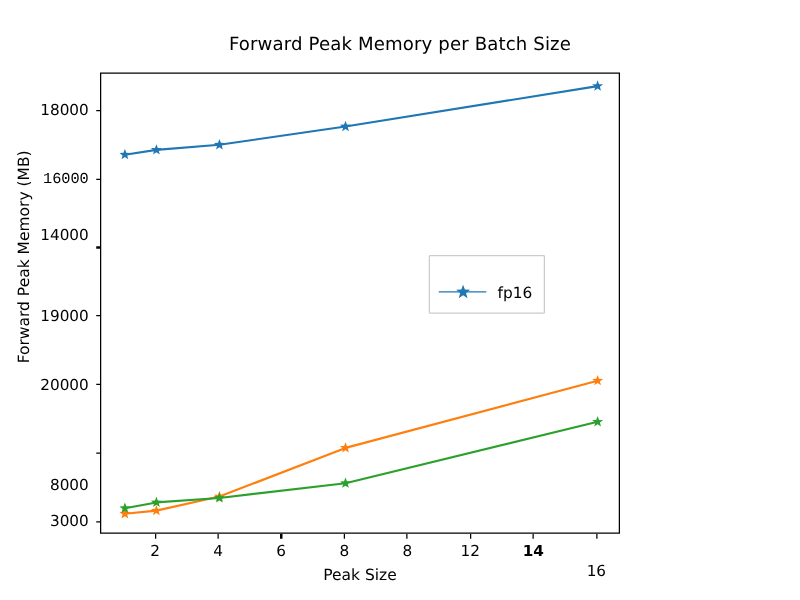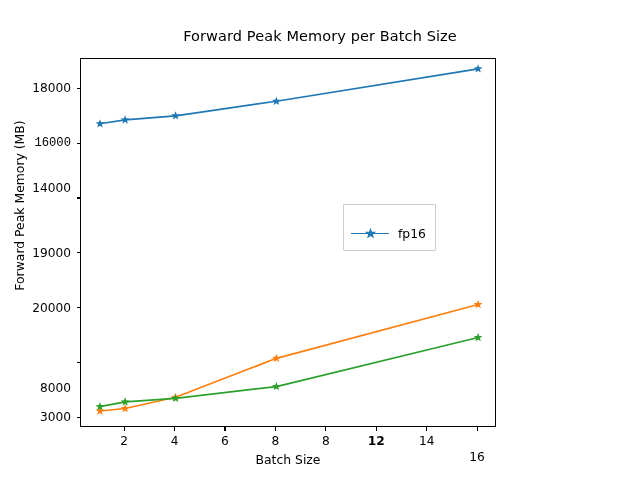--- a/index.html
+++ b/index.html
@@ -143,21 +143,21 @@
 <body>
 
 <div id="figure">
 
   <div id="chart-title">Forward Peak Memory per Batch Size</div>
 
   <div id="ylabel-wrap">
     <div id="ylabel">Forward Peak Memory (MB)</div>
   </div>
 
-  <div id="xlabel">Batch Size</div>
+  <div id="xlabel">Peak Size</div>
 
   <div class="ytick-holder" id="tick-holder">
       <div style="position: absolute; left: 76.5px; top: 416.898px; width: 3.5px; height: 1.1px; background: rgb(0, 0, 0);"></div>
       <div class="ytick-text" style="left: 10px; top: 417.398px; width: 61px;">3000</div>
       <div style="position: absolute; left: 76.5px; top: 362.028px; width: 3.5px; height: 1.1px; background: rgb(0, 0, 0);"></div>
       <div class="ytick-text" style="left: 10px; top: 362.528px; width: 61px; margin-top: 25px;">8000</div>
       <div style="position: absolute; left: 76.5px; top: 307.158px; width: 3.5px; height: 1.1px; background: rgb(0, 0, 0);"></div>
       <div class="ytick-text" style="left: 10px; top: 307.658px; width: 61px;">20000</div>
       <div style="position: absolute; left: 76.5px; top: 252.288px; width: 3.5px; height: 1.1px; background: rgb(0, 0, 0);"></div>
       <div class="ytick-text" style="left: 10px; top: 252.788px; width: 61px;">19000</div>
@@ -171,23 +171,23 @@
       <div class="xtick-text" style="left: 124.121px; top: 434px;">2</div>
       <div style="position: absolute; left: 174.045px; top: 427px; width: 1.1px; height: 3.5px; background: rgb(0, 0, 0);"></div>
       <div class="xtick-text" style="left: 174.545px; top: 434px;">4</div>
       <div style="position: absolute; left: 224.47px; top: 427px; width: 1.1px; height: 3.5px; background: rgb(0, 0, 0);"></div>
       <div class="xtick-text" style="left: 224.97px; top: 434px;">6</div>
       <div style="position: absolute; left: 274.894px; top: 427px; width: 1.1px; height: 3.5px; background: rgb(0, 0, 0);"></div>
       <div class="xtick-text" style="left: 275.394px; top: 434px;">8</div>
       <div style="position: absolute; left: 325.318px; top: 427px; width: 1.1px; height: 3.5px; background: rgb(0, 0, 0);"></div>
       <div class="xtick-text" style="left: 325.818px; top: 434px;">8</div>
       <div style="position: absolute; left: 375.742px; top: 427px; width: 1.1px; height: 3.5px; background: rgb(0, 0, 0);"></div>
-      <div class="xtick-text" style="left: 376.242px; top: 434px; font-weight: bold;">12</div>
+      <div class="xtick-text" style="left: 376.242px; top: 434px;">12</div>
       <div style="position: absolute; left: 426.167px; top: 427px; width: 1.1px; height: 3.5px; background: rgb(0, 0, 0);"></div>
-      <div class="xtick-text" style="left: 426.667px; top: 434px;">14</div>
+      <div class="xtick-text" style="left: 426.667px; top: 434px; font-weight: bold;">14</div>
       <div style="position: absolute; left: 476.591px; top: 427px; width: 1.1px; height: 3.5px; background: rgb(0, 0, 0);"></div>
       <div class="xtick-text" style="left: 477.091px; top: 450px;">16</div>
     </div>
 
   <div id="plot-area">
     <svg id="plot-svg" width="416" height="369">
         <polyline points="18.91,64.75 44.12,60.91 94.55,56.79 195.39,42.25 397.09,9.88" fill="none" stroke="#1f77b4" stroke-width="1.7" stroke-linejoin="round"></polyline>
         <polygon points="18.91,60.15 20.04,63.18 23.28,63.32 20.75,65.34 21.61,68.47 18.91,66.68 16.21,68.47 17.07,65.34 14.53,63.32 17.77,63.18" fill="#1f77b4"></polygon>
         <polygon points="44.12,56.31 45.26,59.34 48.50,59.48 45.96,61.50 46.83,64.63 44.12,62.84 41.42,64.63 42.28,61.50 39.75,59.48 42.99,59.34" fill="#1f77b4"></polygon>
         <polygon points="94.55,52.19 95.68,55.23 98.92,55.37 96.38,57.39 97.25,60.51 94.55,58.72 91.84,60.51 92.71,57.39 90.17,55.37 93.41,55.23" fill="#1f77b4"></polygon>

